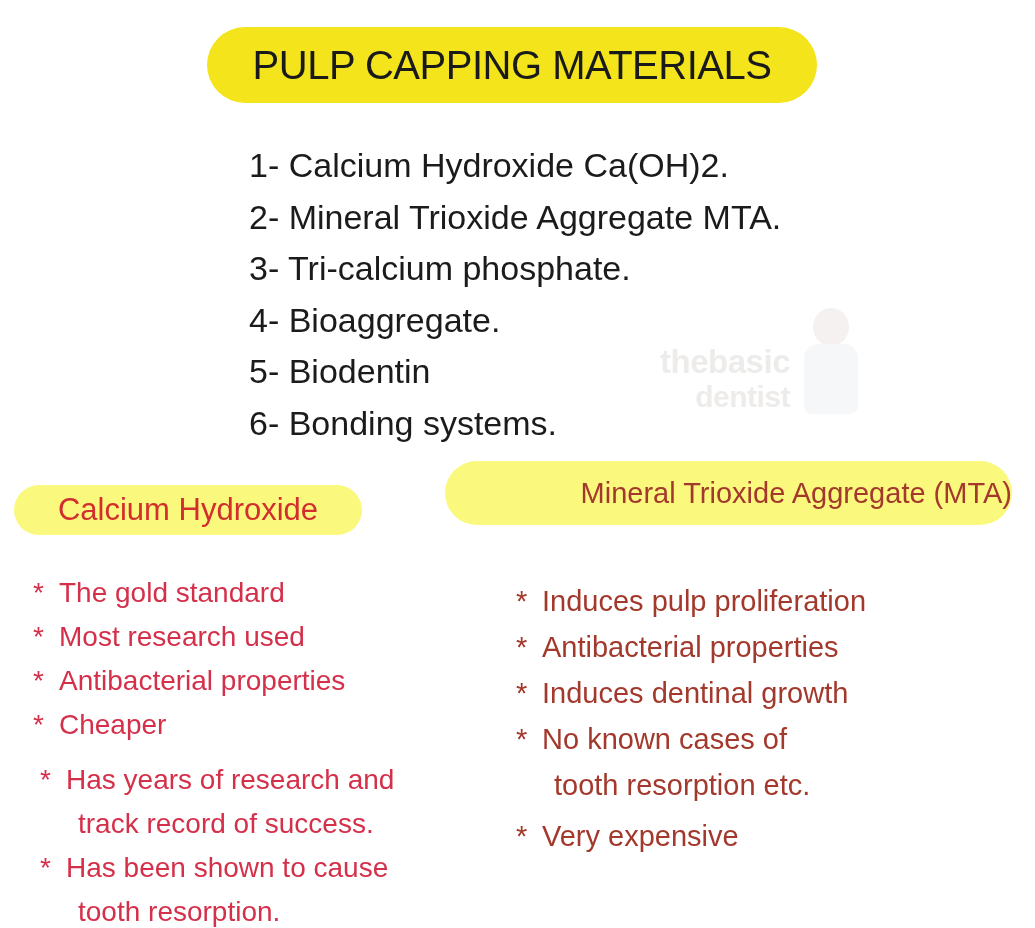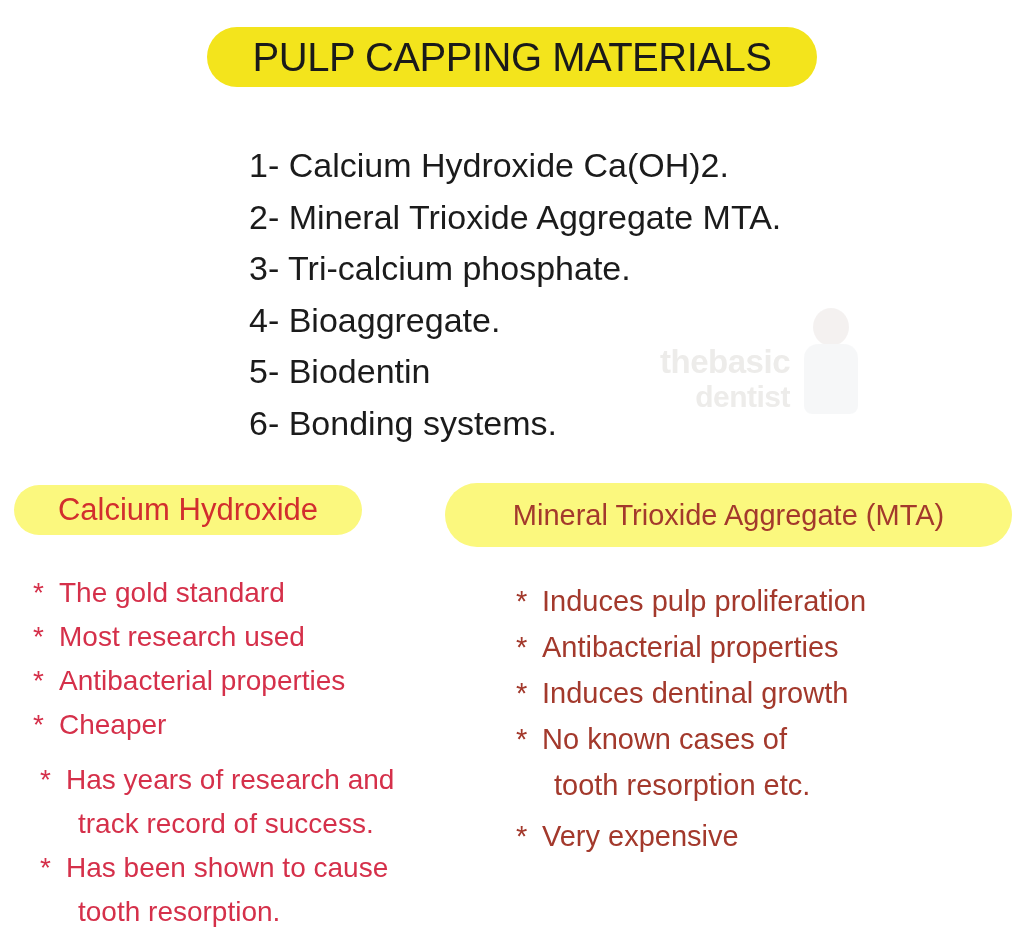--- a/index.html
+++ b/index.html
@@ -15,21 +15,21 @@
     overflow: hidden;
     font-family: "Liberation Sans", sans-serif;
   }
 
   
   .title-badge {
     position: absolute;
     left: 207px;
     top: 27px;
     width: 610px;
-    height: 60px;
+    height: 76px;
     background: var(--title-badge-bg, #F3E41C);
     border-radius: 38px;
     display: flex;
     align-items: center;
     justify-content: center;
   }
   .title-badge span {
     font-size: 40px;
     letter-spacing: -0.5px;
     color: var(--title-text, #1A1A1A);
@@ -95,23 +95,24 @@
     left: 14px; top: 485px;
     width: 348px; height: 50px;
     border-radius: 33px;
   }
   .badge-calcium span {
     font-size: 31px;
     color: var(--left-heading, #D22E2E);
     white-space: nowrap;
   }
   .badge-mta {
-    left: 445px; top: 483px;
+    left: 445px; top: 461px;
     width: 567px; height: 64px;
     border-radius: 32px;
+    justify-content: flex-end;
   }
   .badge-mta span {
     font-size: 29px;
     color: var(--right-text, #A3392C);
     white-space: nowrap;
   }
 
   
   .bullets {
     position: absolute;

